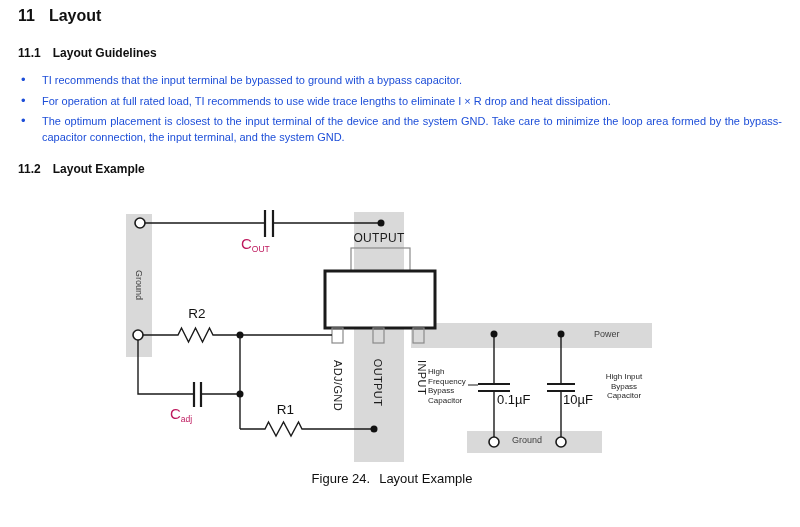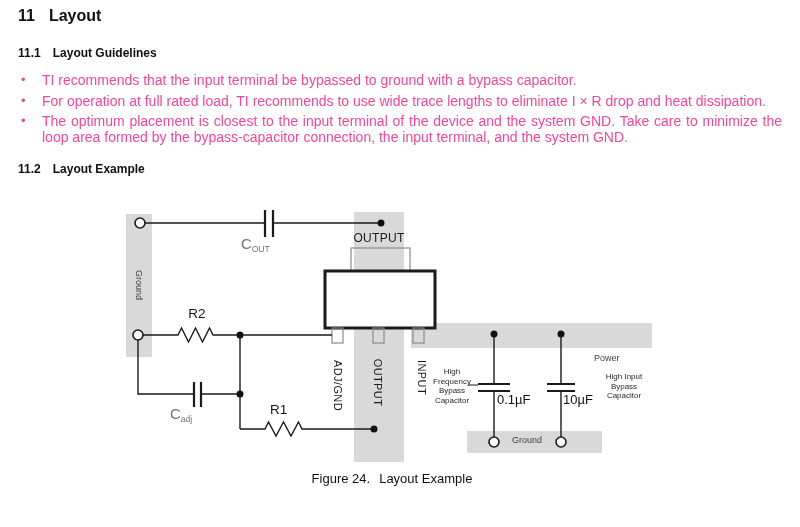--- a/index.html
+++ b/index.html
@@ -32,25 +32,25 @@
   h2.sub.first { margin-top: 22px; }
   h2.sub.second { margin-top: 17px; }
   ul.guidelines {
     list-style: none;
     margin: 12px 18px 0 18px;
     padding: 0;
   }
   ul.guidelines li {
     position: relative;
     padding-left: 24px;
-    font-size: 14px;
+    font-size: 11px;
     line-height: 15.5px;
     text-align: justify;
     margin-bottom: 5px;
-    color: #ec4899;
+    color: #1d4ed8;
   }
   ul.guidelines li::before {
     content: "\2022";
     position: absolute;
     left: 3px;
     top: -1px;
     font-size: 13px;
   }
   .diagram {
     position: absolute;
@@ -68,21 +68,21 @@
   }
   .pinlbl {
     width: 80px;
     height: 13px;
     font-size: 11px;
     letter-spacing: 0.4px;
     color: #1c1c1c;
   }
   .tracelbl { font-size: 9px; color: #3f3f3f; }
   .complbl { font-size: 13.5px; color: #111; }
-  .biglbl { font-size: 15px; color: #737373; }
+  .biglbl { font-size: 15px; color: #be185d; }
   .sub-s { font-size: 8.5px; vertical-align: -3px; letter-spacing: 0; }
   .capval { font-size: 13px; color: #111; }
   .capdesc { font-size: 8px; line-height: 9.6px; color: #262626; }
   .outtop {
     width: 64px; text-align: center;
     font-size: 12px; letter-spacing: 0.3px; color: #1c1c1c;
   }
   .caption {
     position: absolute;
     left: 0; top: 276px; width: 784px;
@@ -162,30 +162,30 @@
     <div class="dlabel rot tracelbl" style="left:109px; top:85px; width:60px;">Ground</div>
 
     <div class="dlabel outtop" style="left:347px; top:36px;">OUTPUT</div>
 
     <div class="dlabel biglbl" style="left:241px; top:40px;"><span>C</span><span class="sub-s">OUT</span></div>
 
     <div class="dlabel complbl" style="left:185px; top:111px; width:24px; text-align:center;">R2</div>
 
     <div class="dlabel biglbl" style="left:170px; top:210px;"><span>C</span><span class="sub-s">adj</span></div>
 
-    <div class="dlabel complbl" style="left:270px; top:207px; width:24px; text-align:left;">R1</div>
+    <div class="dlabel complbl" style="left:270px; top:207px; width:24px; text-align:right;">R1</div>
 
     <div class="dlabel rot pinlbl" style="left:297px; top:184px;">ADJ/GND</div>
     <div class="dlabel rot pinlbl" style="left:337px; top:181px;">OUTPUT</div>
     <div class="dlabel rot pinlbl" style="left:381px; top:176px;">INPUT</div>
 
-    <div class="dlabel tracelbl" style="left:594px; top:134px;margin-top:24px;">Power</div>
+    <div class="dlabel tracelbl" style="left:594px; top:134px;">Power</div>
     <div class="dlabel tracelbl" style="left:512px; top:240px;">Ground</div>
 
-    <div class="dlabel capdesc" style="left:428px; top:172px; width:48px; text-align:center;">
+    <div class="dlabel capdesc" style="left:428px; top:172px; width:48px; text-align:left;">
       <div>High</div>
       <div>Frequency</div>
       <div>Bypass</div>
       <div>Capacitor</div>
     </div>
 
     <div class="dlabel capval" style="left:497px; top:197px;">0.1µF</div>
     <div class="dlabel capval" style="left:563px; top:197px;">10µF</div>
 
     <div class="dlabel capdesc" style="left:598px; top:177px; width:52px; text-align:center;">

